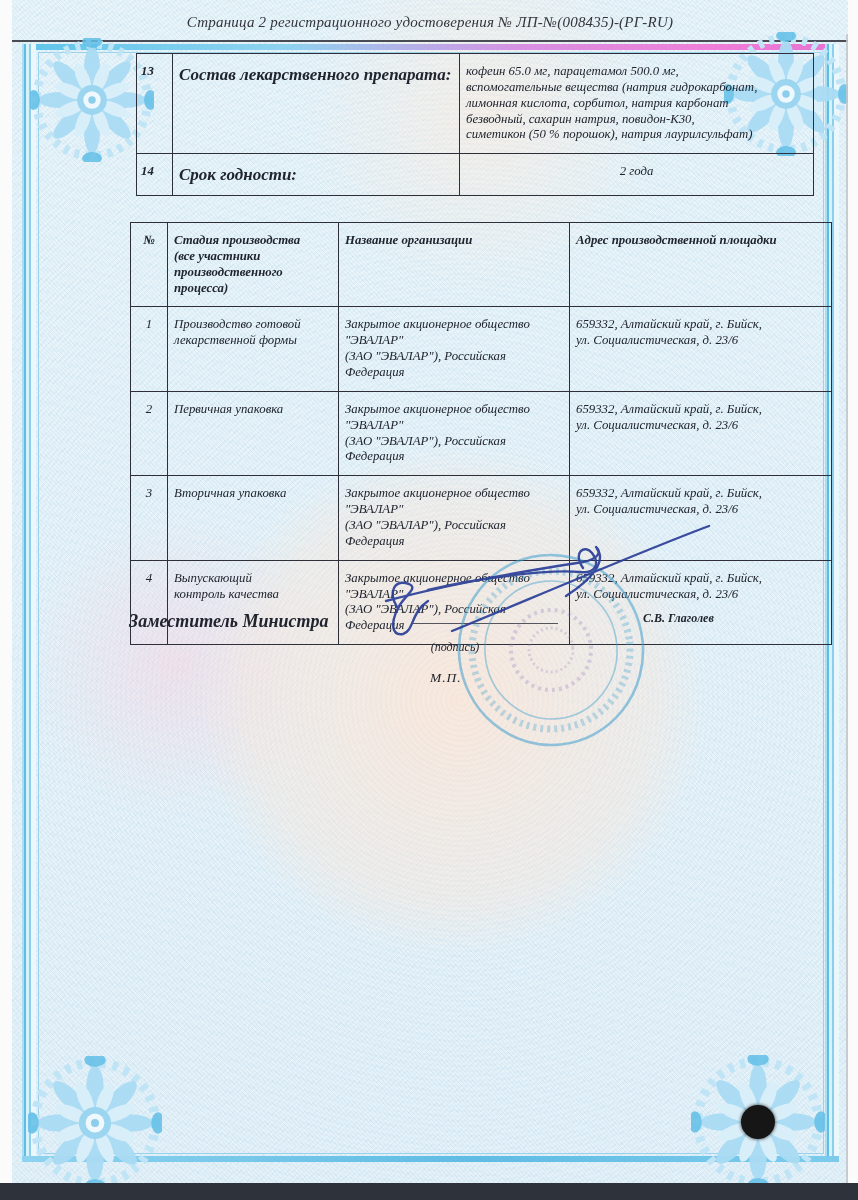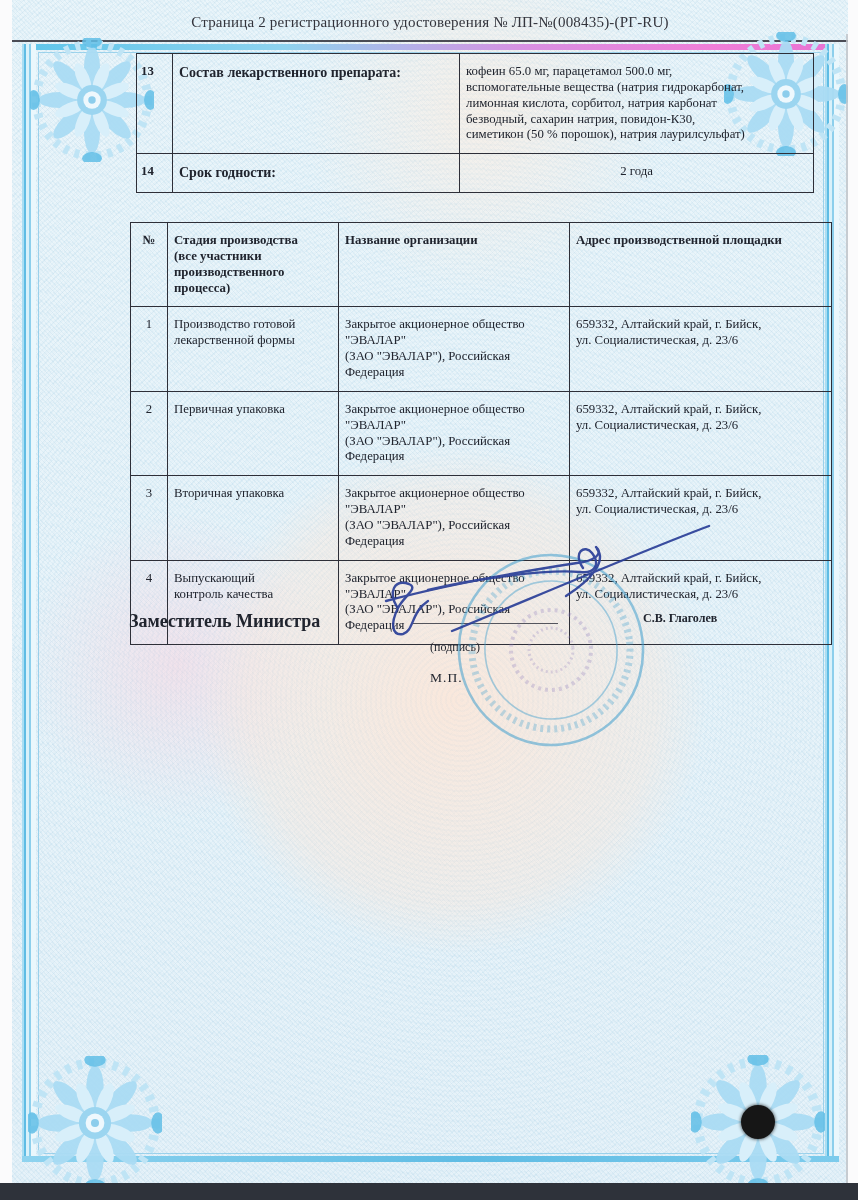--- a/index.html
+++ b/index.html
@@ -1,18 +1,18 @@
 <!DOCTYPE html>
 <html><head>
 <meta charset="utf-8">
 <style>
   html,body{margin:0;padding:0;}
   body{width:858px;height:1200px;overflow:hidden;background:#fbfbfc;
        font-family:"Liberation Serif","DejaVu Serif",serif;}
-  .canvas{position:relative;width:858px;height:1200px;}
+  .canvas{position:relative;width:858px;height:1200px;font-style:italic;}
 
   
   .page{position:absolute;left:12px;top:0;width:836px;height:1185px;
     background:
       repeating-radial-gradient(circle at 450px 700px, rgba(140,185,215,0.05) 0 2px, rgba(255,255,255,0) 2px 5px),
       radial-gradient(circle 340px at 440px 700px, rgba(252,231,217,0.9), rgba(252,231,217,0.4) 60%, rgba(252,231,217,0) 75%),
       radial-gradient(circle 250px at 470px 115px, rgba(252,236,223,0.65), rgba(252,236,223,0) 72%),
       radial-gradient(circle 220px at 165px 665px, rgba(248,213,224,0.55), rgba(248,213,224,0) 70%),
       repeating-linear-gradient(47deg, rgba(125,185,215,0.11) 0 1px, rgba(255,255,255,0) 1px 3px),
       repeating-linear-gradient(-43deg, rgba(125,185,215,0.09) 0 1px, rgba(255,255,255,0) 1px 4px),
@@ -39,21 +39,21 @@
   .punch-dot{position:absolute;left:729px;top:1105px;width:34px;height:34px;
     border-radius:50%;background:#161616;box-shadow:0 0 3px 1px rgba(20,20,20,.5);}
 
   
   table{border-collapse:collapse;table-layout:fixed;position:absolute;
     color:#20242e;font-size:12.8px;line-height:1.24;}
   td{border:1.4px solid #2e2f38;vertical-align:top;padding:10px 6px;
     white-space:pre-line;overflow:hidden;background:transparent;}
   .t1{left:124px;top:53px;width:640px;}
   .t1 .c-num{width:25px;font-weight:bold;padding-left:4px;}
-  .t1 .c-label{width:274px;font-weight:bold;font-size:14px;}
+  .t1 .c-label{width:274px;font-weight:bold;font-size:17px;}
   .t1 .c-value{width:341px;}
   .t1 .r13{height:80px;}
   .t1 .r14{height:25px;}
   .t1 .shelf{text-align:center;}
 
   .note{position:absolute;left:113px;top:177px;width:660px;text-align:center;
     font-size:13px;color:#22262f;line-height:1.3;}
 
   .t2{left:118px;top:222px;width:649px;}
   .t2 .c-num{width:24px;text-align:center;}

